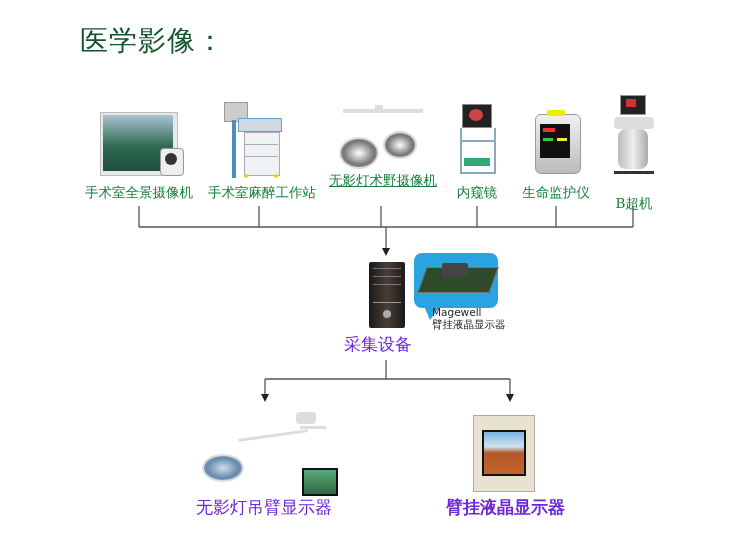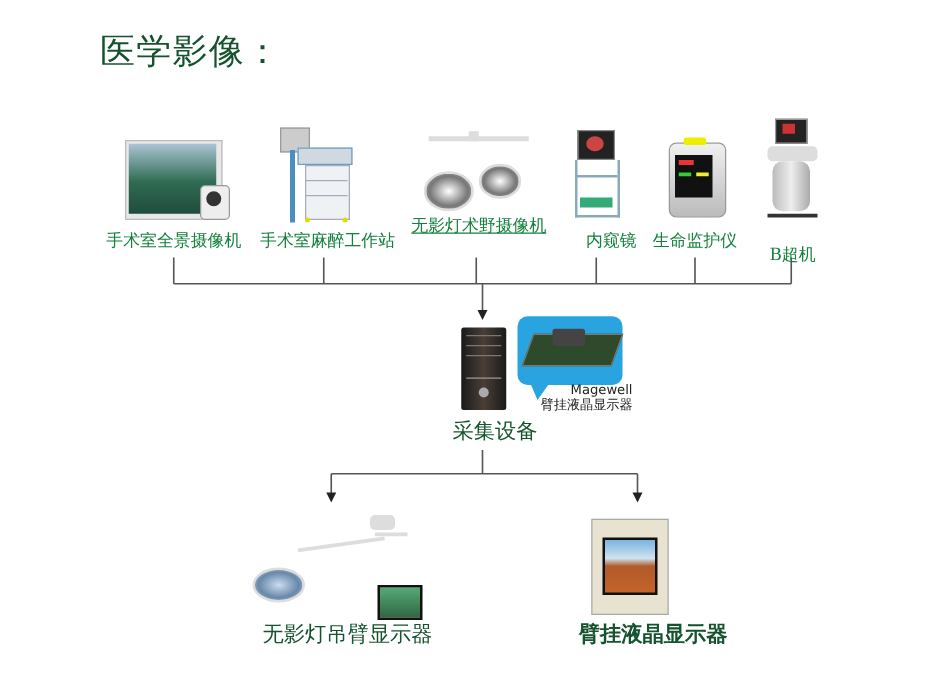--- a/index.html
+++ b/index.html
@@ -1,23 +1,23 @@
 <!DOCTYPE html>
 <html><head>
 <meta charset="utf-8">
 <style>
   html, body { margin:0; padding:0; background:#ffffff; }
   body { width:750px; height:558px; position:relative; overflow:hidden; font-family:"DejaVu Sans", sans-serif; }
   .abs { position:absolute; }
   .title { left:80px; top:22px; font-size:28px; color:#14532d; font-family:"DejaVu Sans", sans-serif; letter-spacing:1px; }
   .label { font-family:"DejaVu Serif", serif; font-size:13.5px; color:#15803d; white-space:nowrap; text-align:center; }
-  .label-lg { font-family:"DejaVu Serif", serif; font-size:17px; color:#14532d; white-space:nowrap; text-align:right; }
+  .label-lg { font-family:"DejaVu Serif", serif; font-size:17px; color:#6d28d9; white-space:nowrap; text-align:left; }
   svg.lines { position:absolute; left:0; top:0; }
   .bubble { left:414px; top:253px; width:84px; height:55px; background:#2aa4e0; border-radius:8px; }
-  .bubble-text { left:425px; top:304px; font-family:"DejaVu Sans", sans-serif; font-size:10.5px; color:#222; text-align:right; line-height:12px; }
+  .bubble-text { left:425px; top:304px; font-family:"DejaVu Sans", sans-serif; font-size:10.5px; color:#222; text-align:left; line-height:12px; }
 </style>
 </head>
 <body>
 
 <div class="abs title">医学影像：</div>
 
 <svg class="lines" width="750" height="558">
   <g stroke="#555" stroke-width="1.3" fill="none">
     <line x1="139" y1="206" x2="139" y2="227"></line>
     <line x1="259" y1="206" x2="259" y2="227"></line>
@@ -86,21 +86,21 @@
   <div style="position:absolute;left:8px;top:0;width:24px;height:18px;background:#222;border:1px solid #999;"></div>
   <div style="position:absolute;left:14px;top:4px;width:10px;height:8px;background:#c33;"></div>
   <div style="position:absolute;left:2px;top:22px;width:40px;height:12px;background:#ddd;border-radius:4px;"></div>
   <div style="position:absolute;left:6px;top:34px;width:30px;height:40px;background:linear-gradient(90deg,#bbb,#eee,#aaa);border-radius:8px;"></div>
   <div style="position:absolute;left:2px;top:76px;width:40px;height:3px;background:#333;"></div>
 </div>
 
 <div class="abs label" style="left:82px;top:184px;width:114px;">手术室全景摄像机</div>
 <div class="abs label" style="left:205px;top:184px;width:114px;">手术室麻醉工作站</div>
 <div class="abs label" style="left:326px;top:172px;width:114px;text-decoration:underline;">无影灯术野摄像机</div>
-<div class="abs label" style="left:452px;top:184px;width:50px;margin-left:12px;">内窥镜</div>
+<div class="abs label" style="left:452px;top:184px;width:50px;">内窥镜</div>
 <div class="abs label" style="left:518px;top:184px;width:76px;">生命监护仪</div>
 <div class="abs label" style="left:612px;top:195px;width:44px;">B超机</div>
 
 <div class="abs" style="left:369px;top:262px;width:36px;height:66px;background:linear-gradient(90deg,#1a1a1a,#4a3e36 50%,#1a1a1a);border-radius:2px;">
   <div style="position:absolute;left:4px;top:6px;width:28px;height:1px;background:#777;"></div>
   <div style="position:absolute;left:4px;top:14px;width:28px;height:1px;background:#777;"></div>
   <div style="position:absolute;left:4px;top:22px;width:28px;height:1px;background:#777;"></div>
   <div style="position:absolute;left:4px;top:40px;width:28px;height:1px;background:#999;"></div>
   <div style="position:absolute;left:14px;top:48px;width:8px;height:8px;background:#aaa;border-radius:50%;"></div>
 </div>

